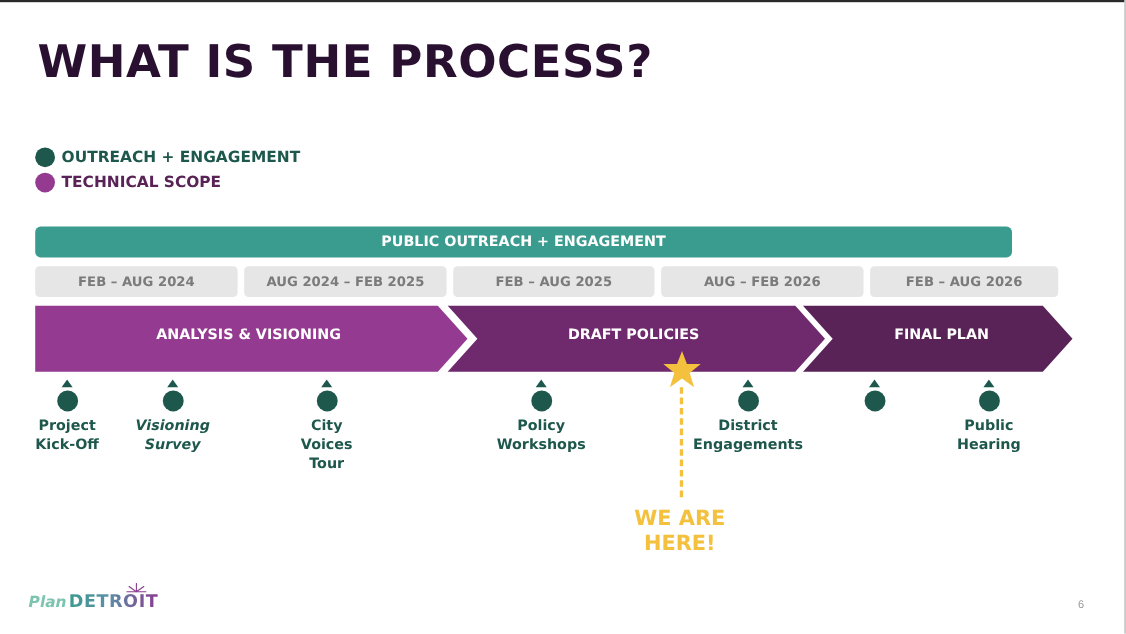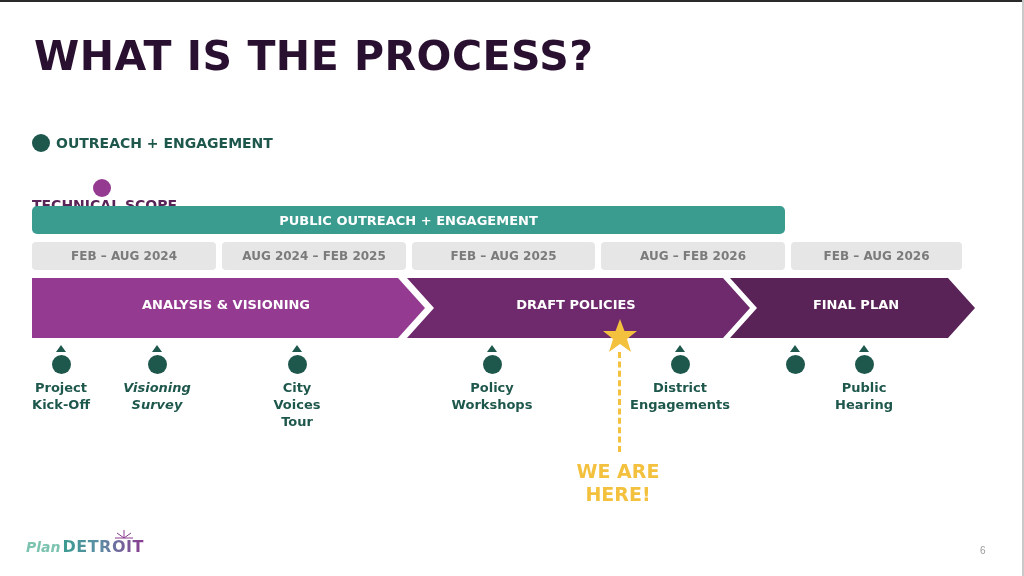--- a/index.html
+++ b/index.html
@@ -14,21 +14,21 @@
     .title {
       position:absolute; left:34px; top:32px;
       font-family: "DejaVu Sans", sans-serif; font-weight:bold;
       font-size:41px; letter-spacing:0.5px; color:#2a1030;
       margin:0;
     }
     .legend-item { position:absolute; left:32px; display:flex; align-items:center; }
     .legend-dot { width:18px; height:18px; border-radius:50%; margin-right:6px; }
     .legend-label { font-family:"DejaVu Sans", sans-serif; font-weight:bold; font-size:14px; }
     .outreach-bar {
-      position:absolute; left:32px; top:206px; width:753px; height:28px;
+      position:absolute; left:32px; top:206px; width:888px; height:28px;
       border-radius:5px; background:#3a9b8f;
       display:flex; align-items:center; justify-content:center;
     }
     .outreach-bar span { color:#ffffff; font-family:"DejaVu Sans", sans-serif; font-weight:bold; font-size:13px; }
     .date-box {
       position:absolute; top:242px; height:28px; border-radius:4px;
       background:#e6e6e6; display:flex; align-items:center; justify-content:center;
     }
     .date-box span { color:#7b7b7b; font-family:"DejaVu Sans", sans-serif; font-weight:bold; font-size:12px; }
     svg.phases { position:absolute; left:0; top:0; }
@@ -61,21 +61,21 @@
 
 <div class="topbar"></div>
 <div class="rightbar"></div>
 
 <h1 class="title">WHAT IS THE PROCESS?</h1>
 
 <div class="legend-item" style="top:134px;">
   <div class="legend-dot" style="background:#1e574c;"></div>
   <span class="legend-label" style="color:#1e574c;">OUTREACH + ENGAGEMENT</span>
 </div>
-<div class="legend-item" style="top:179px;flex-direction:column;">
+<div class="legend-item" style="top:157px;">
   <div class="legend-dot" style="background:#943b91;"></div>
   <span class="legend-label" style="color:#5a2358;">TECHNICAL SCOPE</span>
 </div>
 
 <div class="outreach-bar">
   <span>PUBLIC OUTREACH + ENGAGEMENT</span>
 </div>
 
 <div class="date-box" style="left:32px; width:184px;">
   <span>FEB – AUG 2024</span>
@@ -131,21 +131,21 @@
 <div class="milestone" style="left:680px;">
   <div class="ms-tri"></div>
   <div class="ms-dot"></div>
   <div class="ms-label">District
 Engagements</div>
 </div>
 <div class="milestone" style="left:795px;">
   <div class="ms-tri"></div>
   <div class="ms-dot"></div>
 </div>
-<div class="milestone" style="left:864px;justify-content:space-between;">
+<div class="milestone" style="left:899px;justify-content:space-between;">
   <div class="ms-tri"></div>
   <div class="ms-dot"></div>
   <div class="ms-label">Public
 Hearing</div>
 </div>
 
 <svg class="star" viewBox="0 0 36 36">
   <polygon points="18,1 22.5,13 35,13 25,21 29,34 18,26 7,34 11,21 1,13 13.5,13" fill="#f3c13e"></polygon>
 </svg>
 <div class="dashed"></div>

